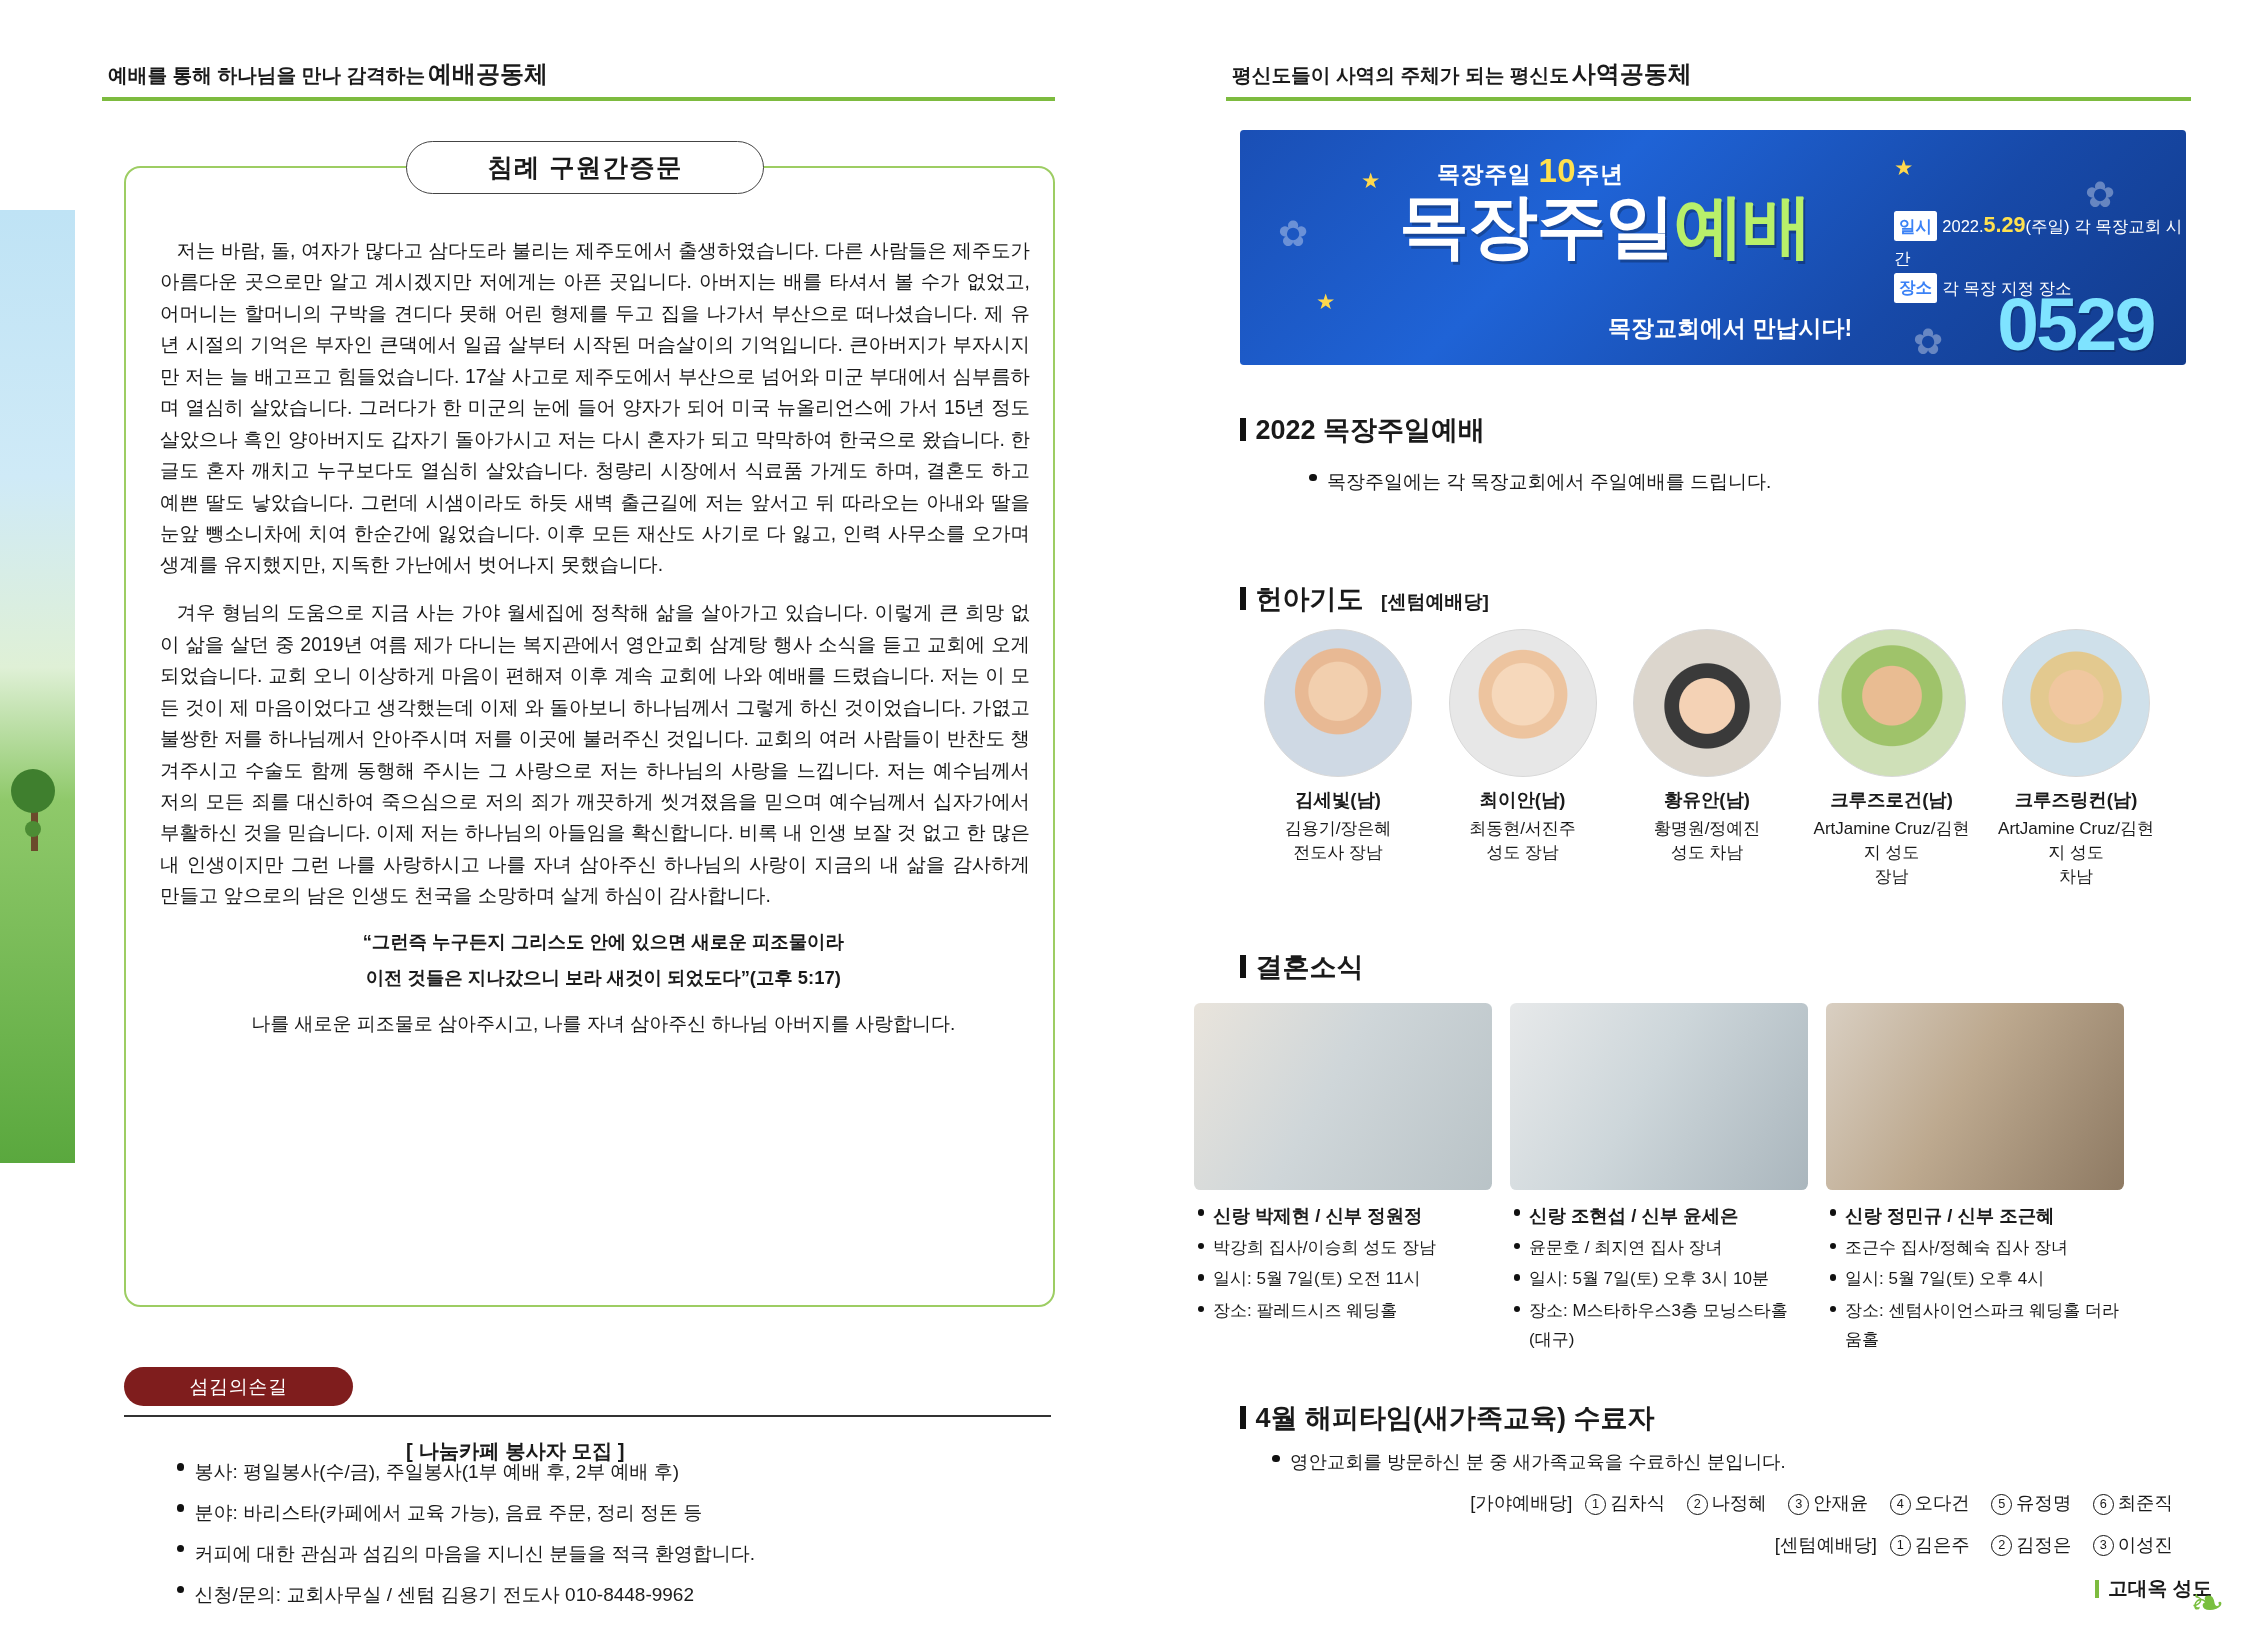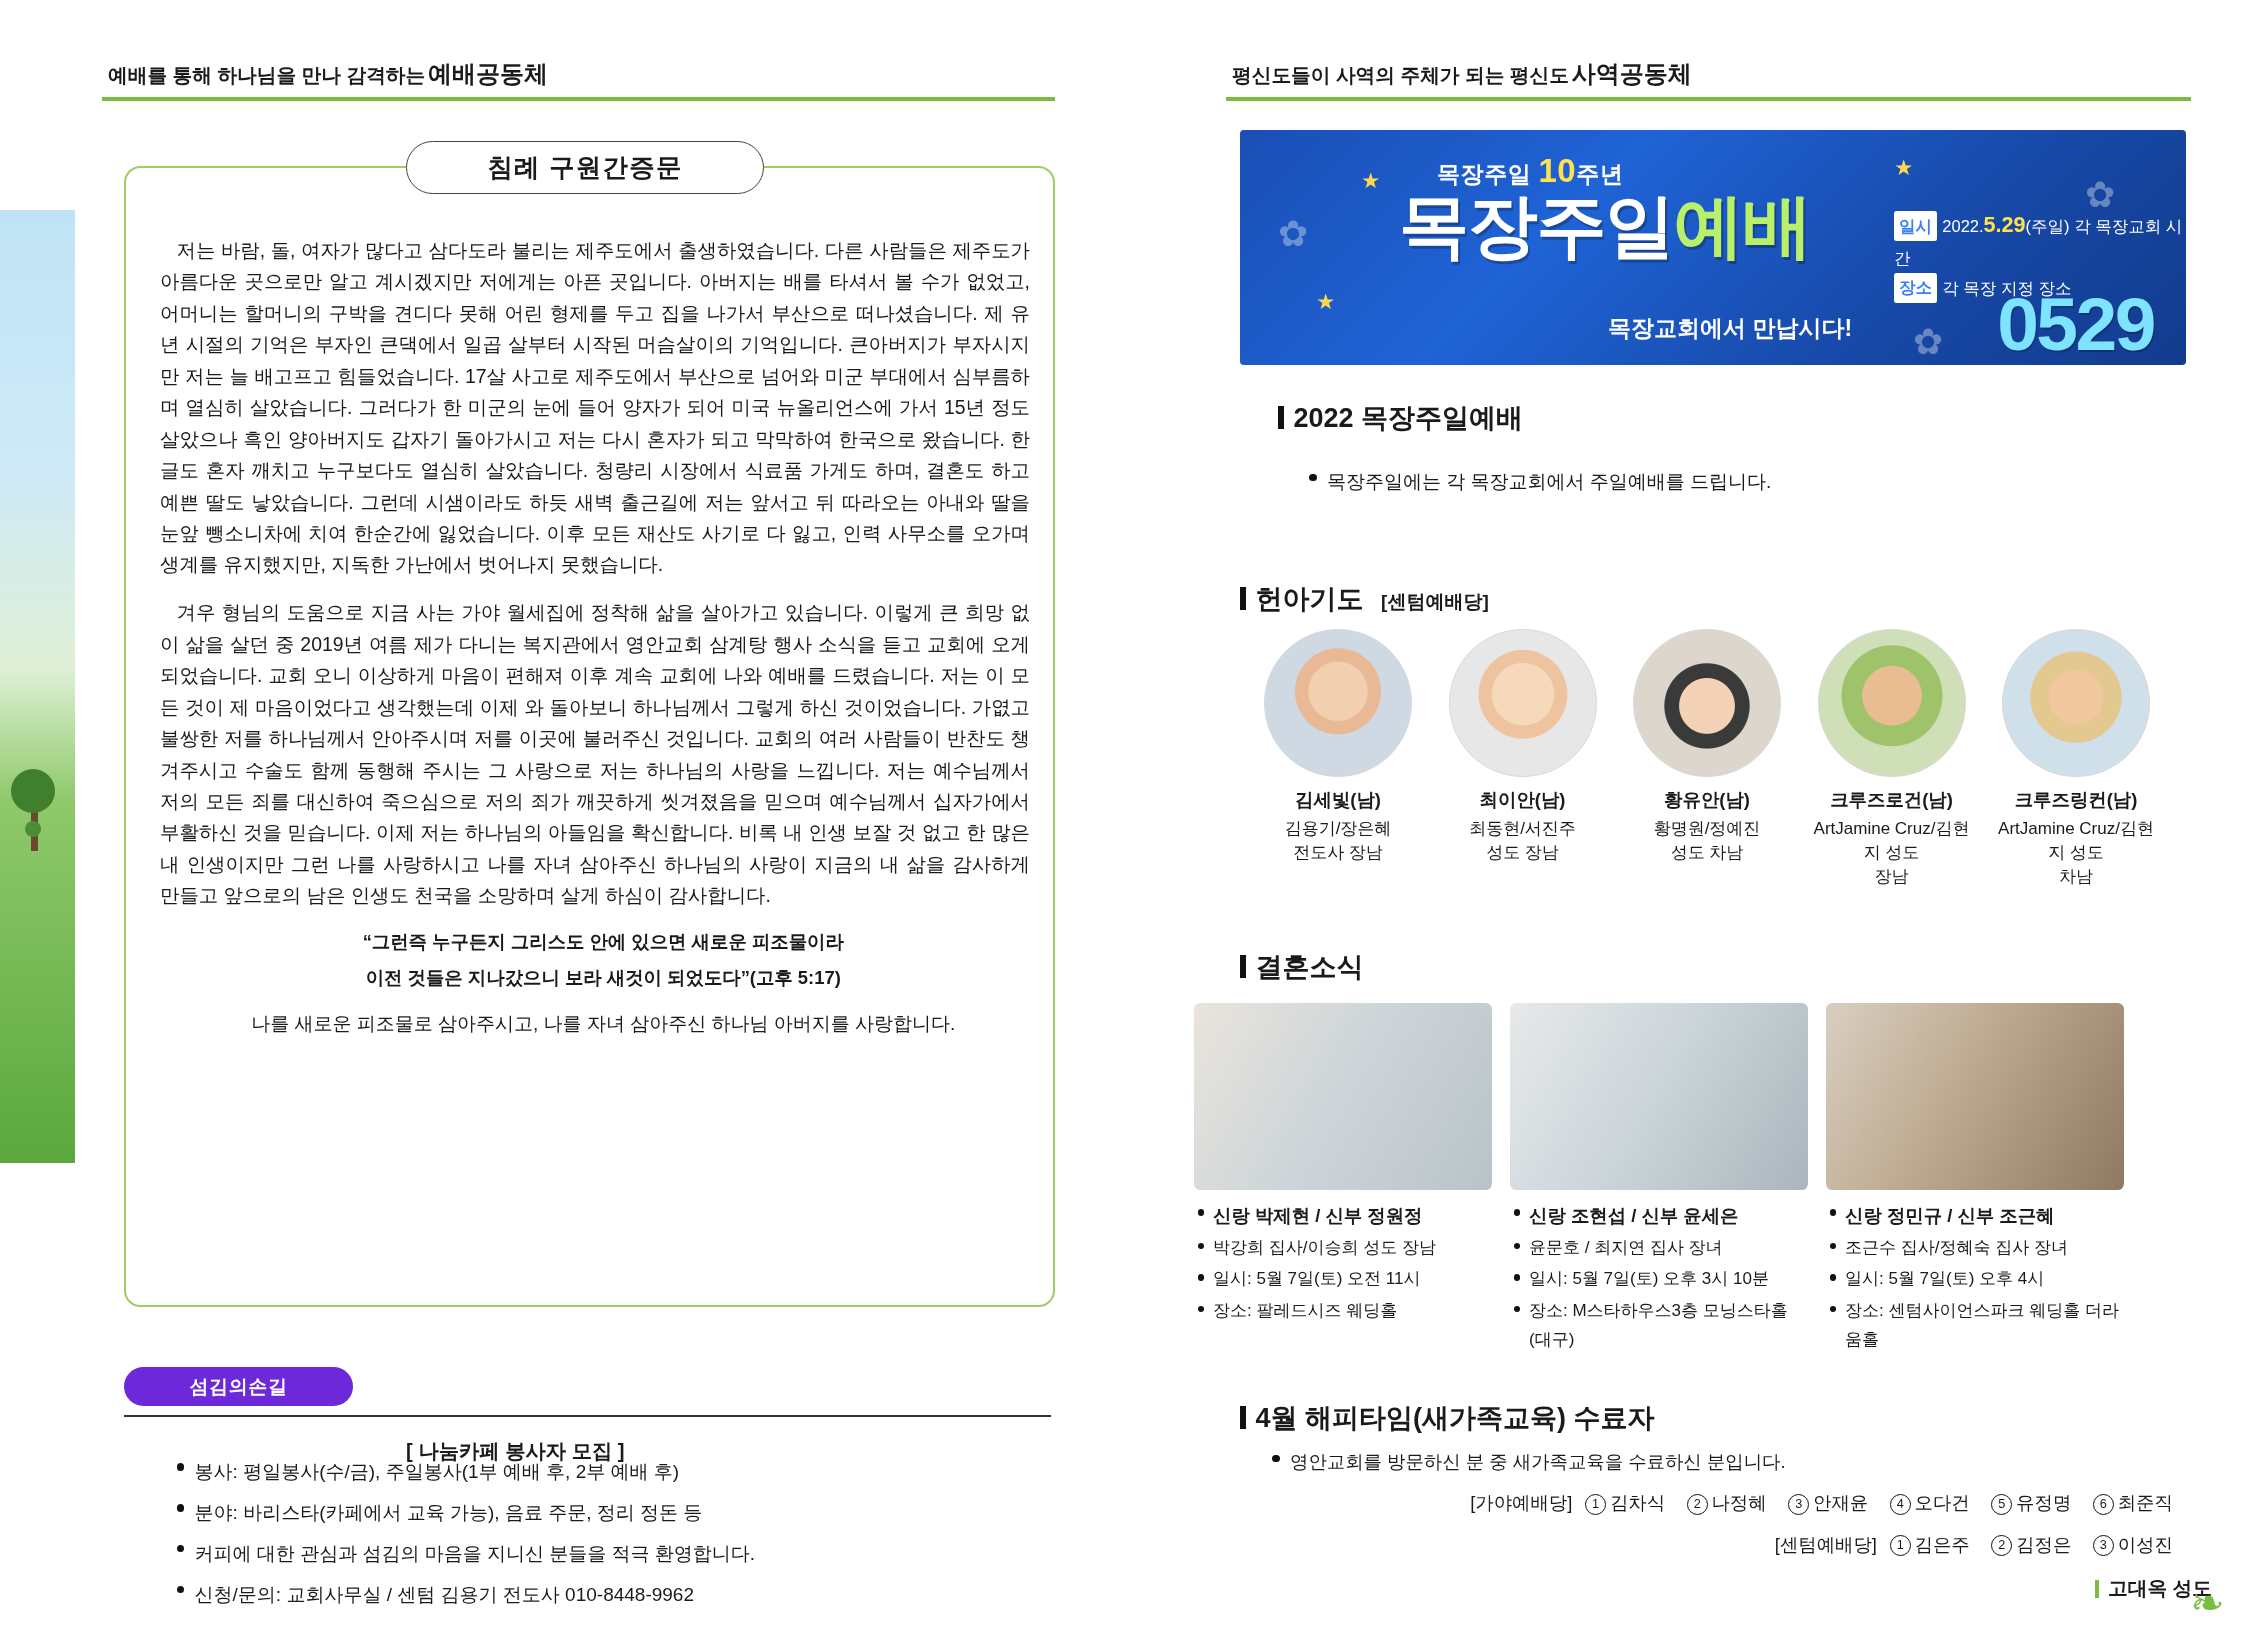--- a/index.html
+++ b/index.html
@@ -55,21 +55,21 @@
   }
   .closing{text-align:center;text-indent:0;font-size:19px;margin-top:11.4px;}
   .signature{
     position:absolute;right:38px;bottom:48px;font-size:19.7px;font-weight:bold;
   }
   .signature .bar{display:inline-block;width:4.4px;height:18px;background:#7dbb3f;margin-right:9px;vertical-align:-2.5px;}
 
   
   .pill{
     position:absolute;left:124px;top:1367px;width:229px;height:39px;border-radius:19.7px;
-    background:#6d28d9;color:#fff;font-size:19px;font-weight:bold;
+    background:#7f1d1d;color:#fff;font-size:19px;font-weight:normal;
     display:flex;align-items:center;justify-content:center;letter-spacing:0.6px;
   }
   .vol-title{
     position:absolute;left:406px;top:1437px;font-size:20.3px;font-weight:bold;
   }
   .vol-rule{position:absolute;left:124px;top:1415px;width:927px;height:1.9px;background:#333;}
   .vol-list{position:absolute;left:133px;top:1434px;width:921px;font-size:19px;line-height:1.95;}
   .vol-list li{list-style:none;position:relative;padding-left:21.6px;margin-bottom:3.8px;}
   .vol-list li:before{content:"";position:absolute;left:3.8px;top:10.2px;width:7.6px;height:7.6px;border-radius:50%;background:#111;}
 
@@ -219,21 +219,21 @@
       </div>
       <div>
         <span class="tag">장소</span><span>각 목장 지정 장소</span>
       </div>
     </div>
 
     <div class="banner-bottom">목장교회에서 만납시다!</div>
     <div class="banner-0529">0529</div>
   </div>
 
-  <div class="sec-head" style="left:1240px;top:400px;margin-left:38px;">
+  <div class="sec-head" style="left:1240px;top:412px;">
     <span class="bar"></span><span>2022 목장주일예배</span>
   </div>
   <ul class="bullets" style="left:1264px;top:445px;width:921px;">
     <li>목장주일에는 각 목장교회에서 주일예배를 드립니다.</li>
   </ul>
 
   <div class="sec-head" style="left:1240px;top:581px;">
     <span class="bar"></span><span>헌아기도</span>
     <span class="note" style="margin-left:10.2px;">[센텀예배당]</span>
   </div>

